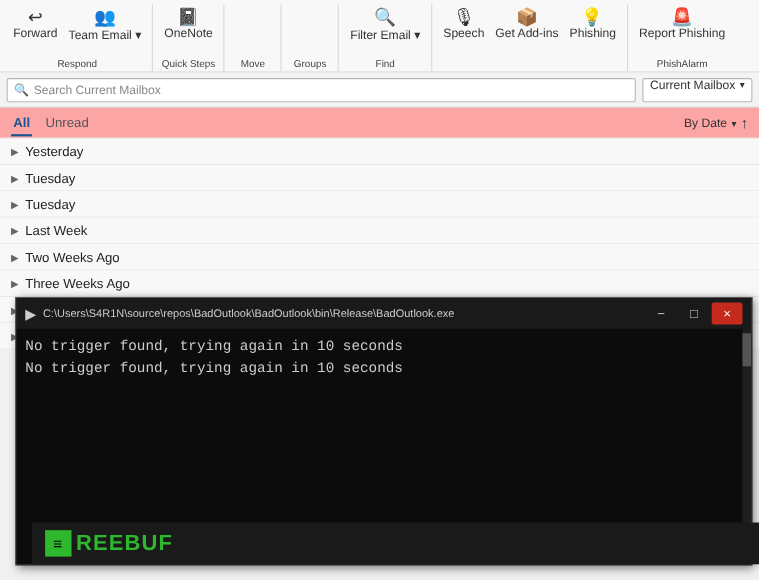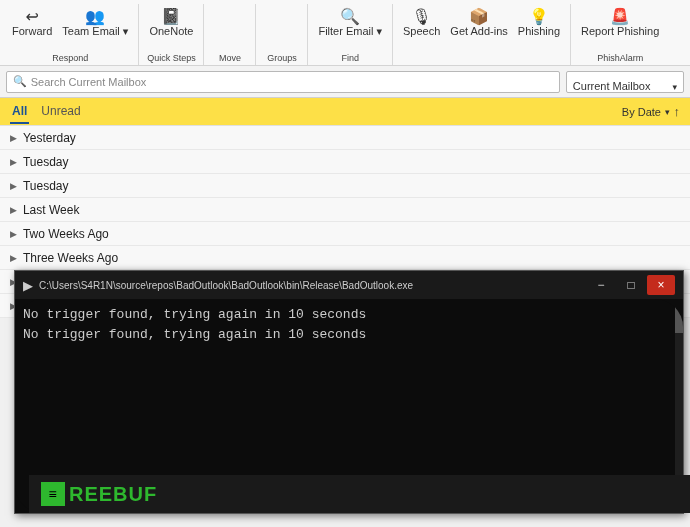--- a/index.html
+++ b/index.html
@@ -89,32 +89,32 @@
       font-size: 11px;
       color: #888;
     }
 
     .mailbox-selector {
       height: 22px;
       background: white;
       border: 1px solid #b8b8b8;
       border-radius: 2px;
       display: flex;
-      align-items: flex-end;
+      align-items: flex-start;
       padding: 0 6px;
-      gap: 22px;
+      gap: 4px;
       font-size: 11px;
       color: #333;
       cursor: pointer;
     }
 
     
     .filter-tabs {
       height: 28px;
-      background: #fde047;
+      background: #fca5a5;
       border-bottom: 1px solid #e0e0e0;
       display: flex;
       align-items: center;
       padding: 0 10px;
       gap: 10px;
     }
 
     .tab-item {
       font-size: 12px;
       color: #555;
@@ -210,21 +210,20 @@
     .wbtn.close { background: #c42b1c; color: white; }
 
     .cmd-body {
       flex: 1;
       padding: 6px 8px;
       font-family: 'Consolas', 'Courier New', monospace;
       font-size: 13px;
       color: #cccccc;
       background: #0c0c0c;
       overflow: hidden;
-      border-radius: 28px;
     }
 
     .cmd-line {
       line-height: 1.5;
     }
 
     
     .bottom-logo {
       position: absolute;
       bottom: 0;

